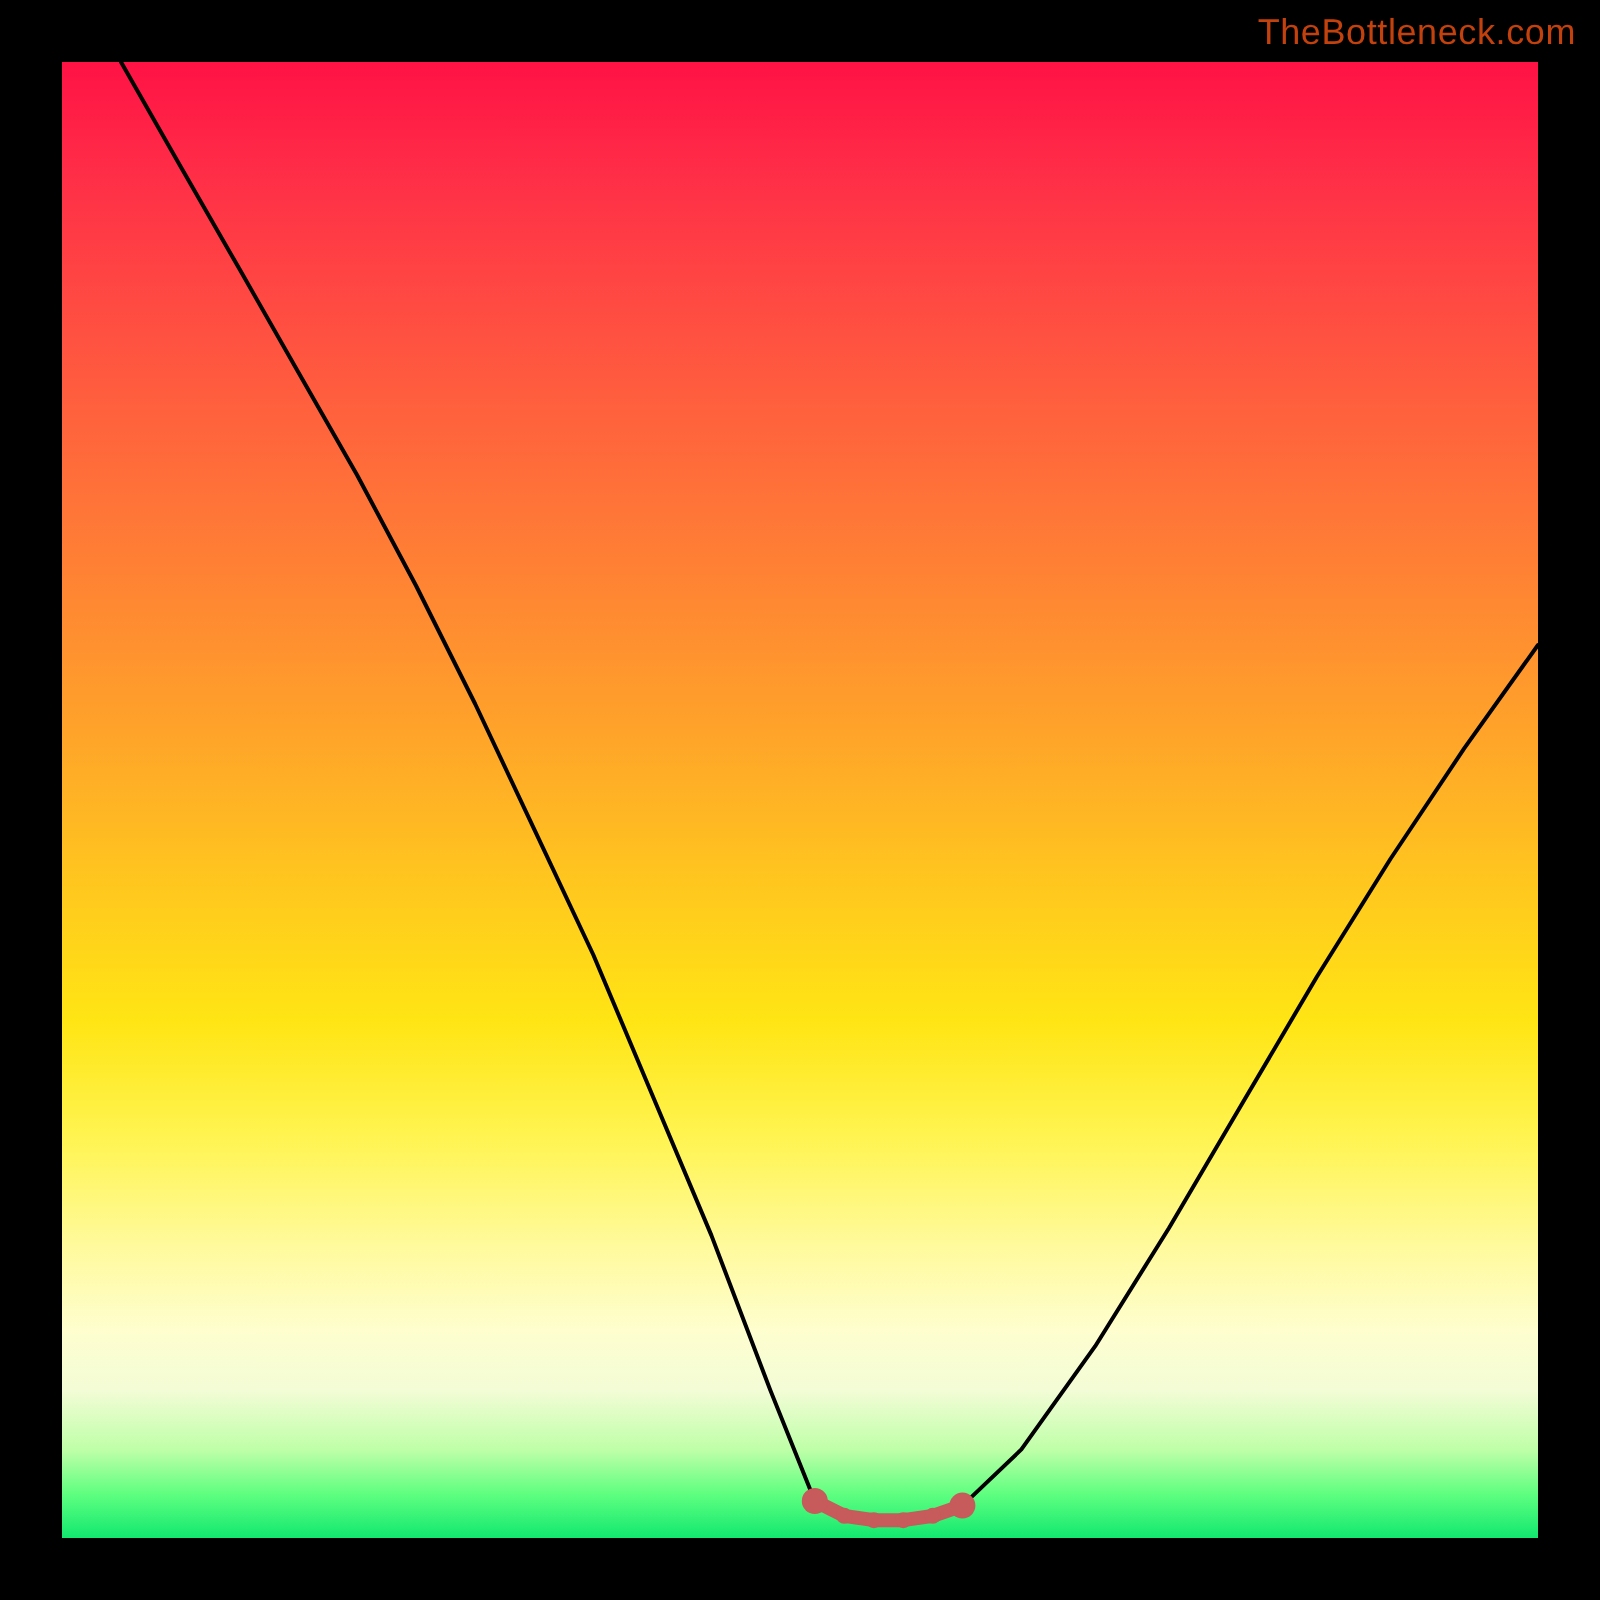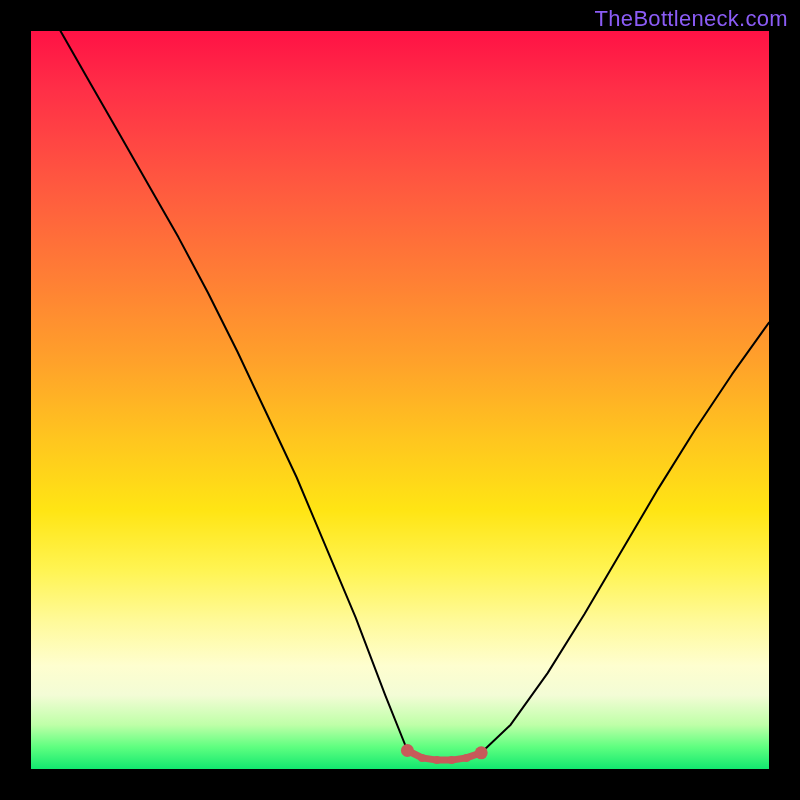--- a/index.html
+++ b/index.html
@@ -14,22 +14,22 @@
   .frame {
     position: relative;
     width: 800px;
     height: 800px;
     background: #000;
   }
   .watermark {
     position: absolute;
     top: 6px;
     right: 12px;
-    color: #8b5cf6;
-    font-size: 22px;
+    color: #c2410c;
+    font-size: 18px;
     font-weight: 400;
     letter-spacing: 0.3px;
     z-index: 5;
   }
   .plot {
     position: absolute;
     left: 31px;
     top: 31px;
     width: 738px;
     height: 738px;

